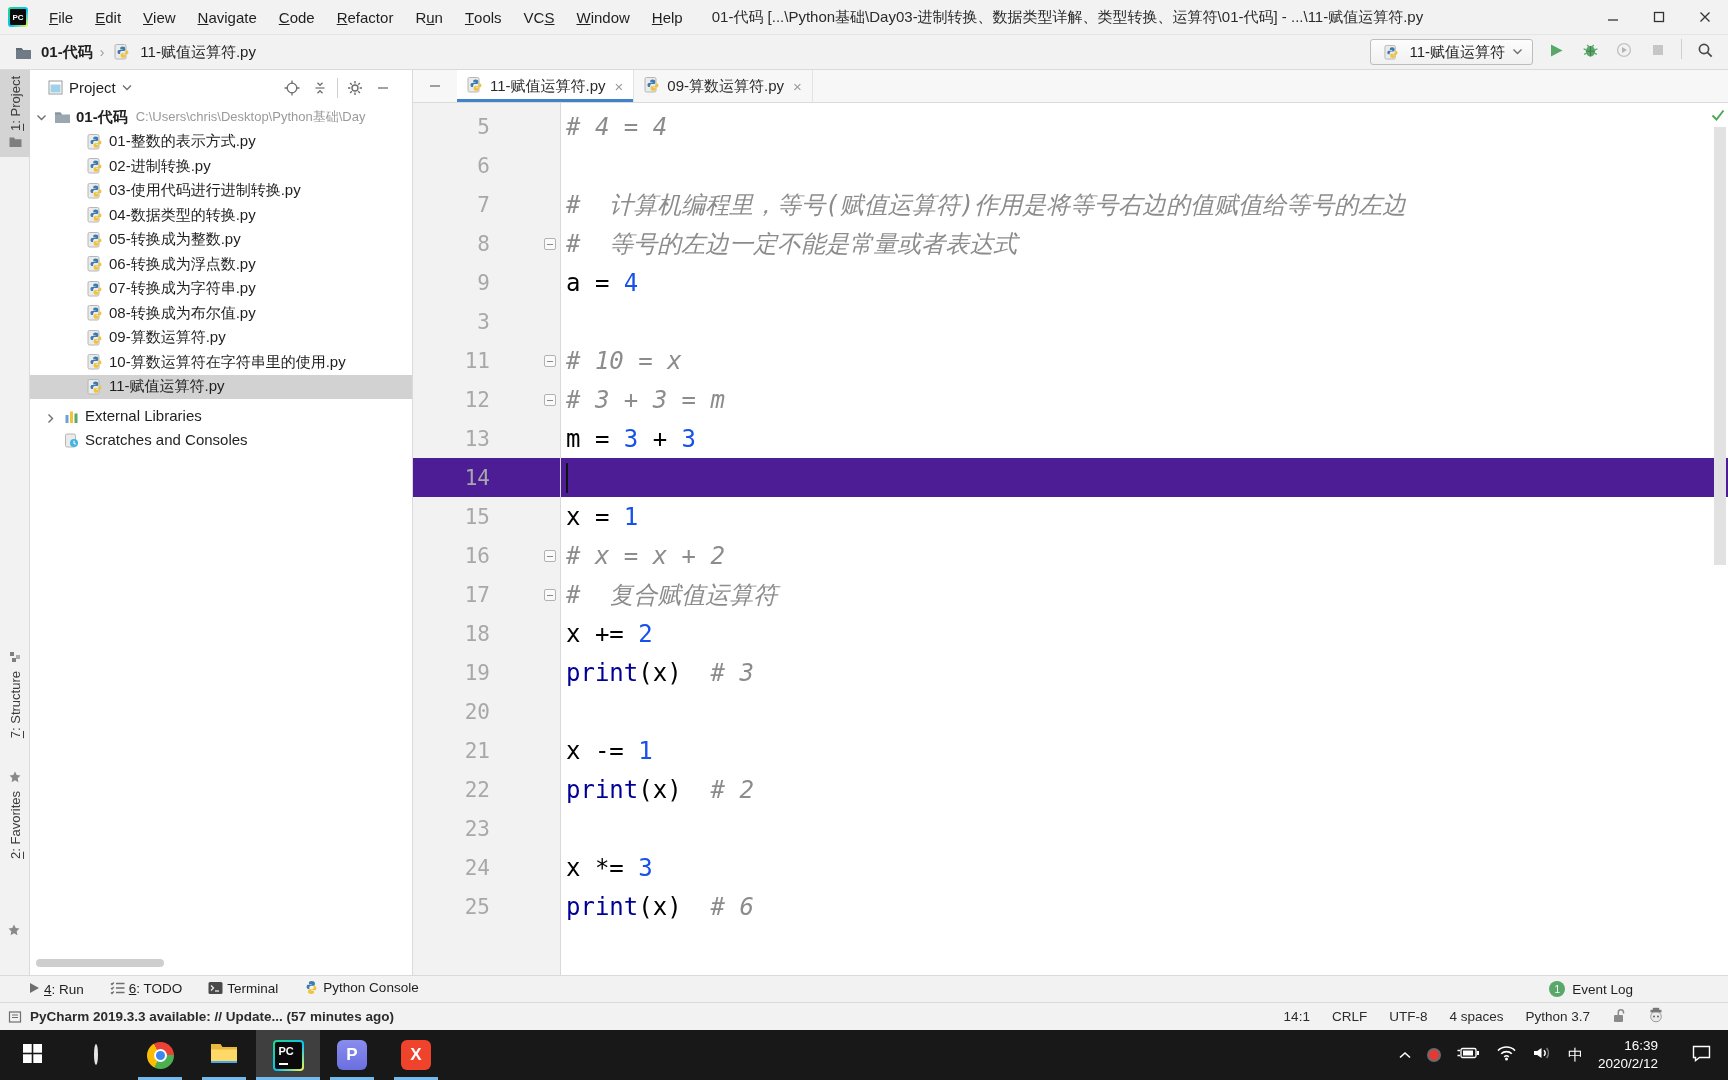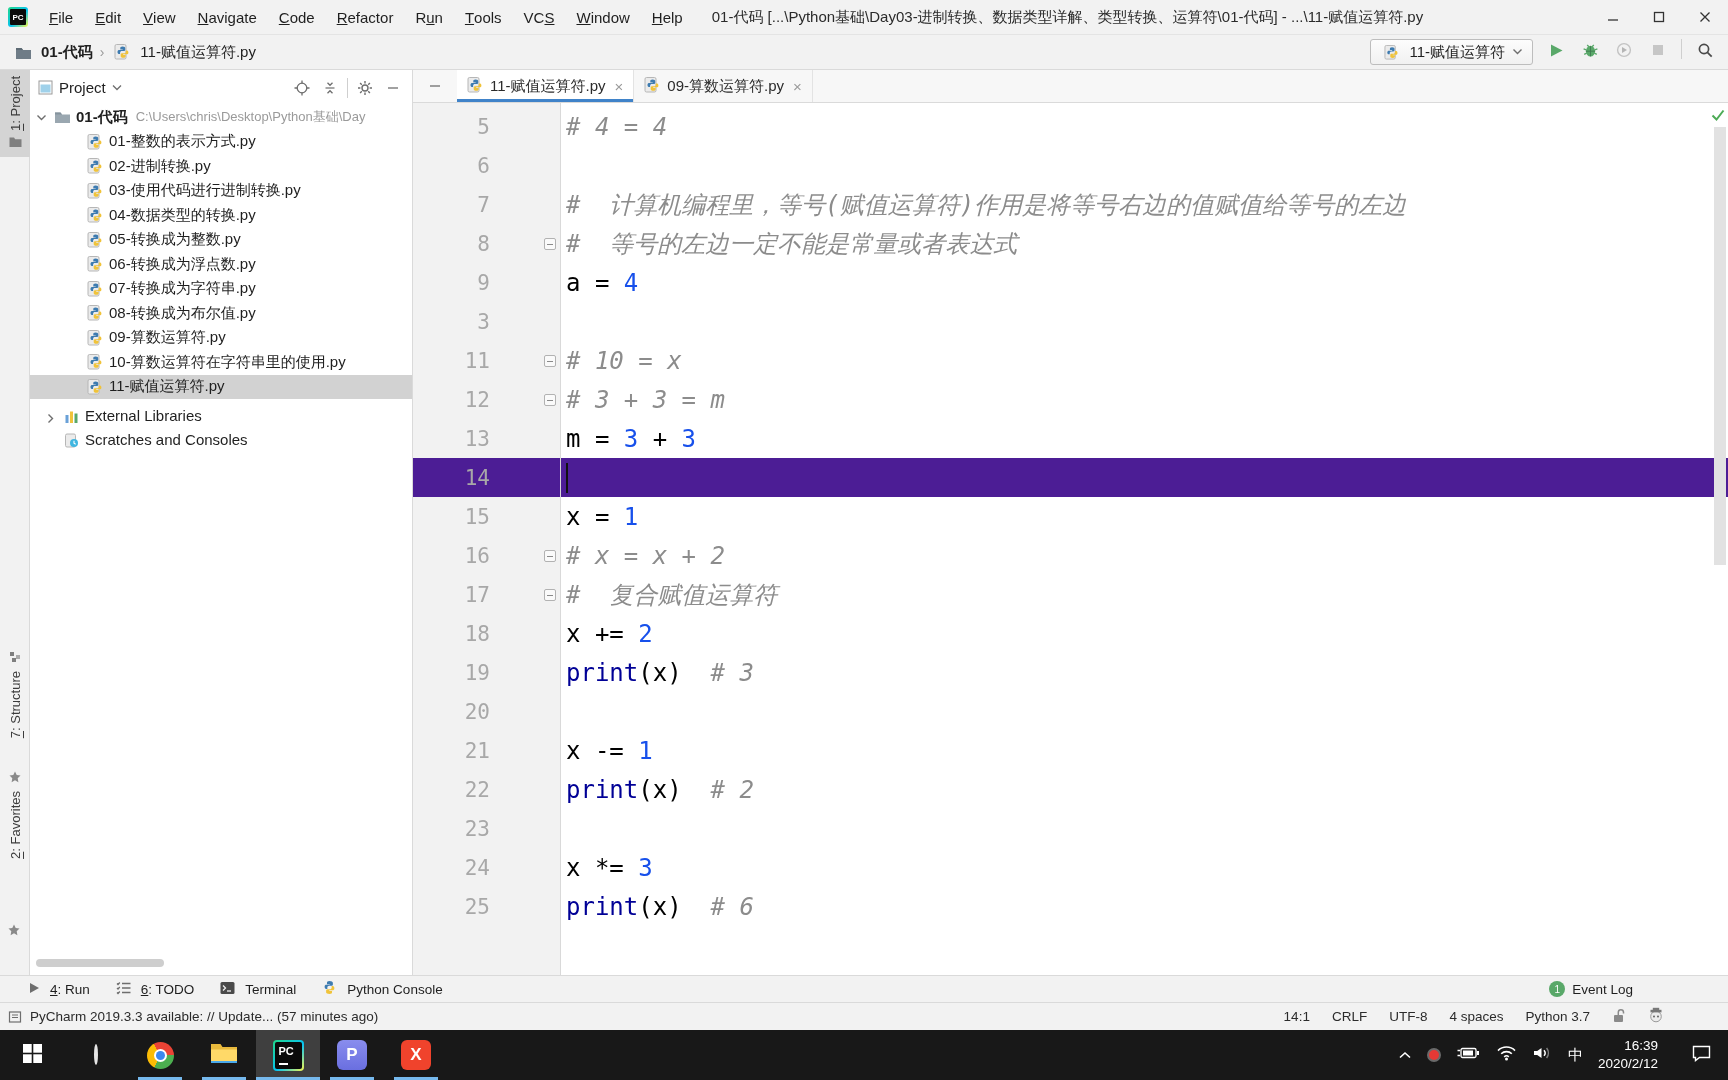--- a/index.html
+++ b/index.html
@@ -29,21 +29,21 @@
 
   
   .main { position:absolute; left:0; top:70px; width:1728px; height:905px; display:flex; }
 
   .stripe { position:relative; width:30px; background:#f2f2f2; border-right:1px solid #dadada; flex-shrink:0; }
   .stripe-item { position:absolute; left:0; width:30px; display:flex; flex-direction:column; align-items:center; gap:5px; padding:6px 0; color:#3c3c3c; font-size:13px; }
   .stripe-item.active { background:#d4d4d4; }
   .vtext { writing-mode:vertical-rl; transform:rotate(180deg); white-space:nowrap; }
 
   .project { position:relative; width:383px; background:#fff; border-right:1px solid #dadada; flex-shrink:0; overflow:hidden; }
-  .phead { height:35px; display:flex; align-items:center; padding:0 8px; gap:6px; font-size:15px; color:#1f1f1f; }
+  .phead { height:35px; display:flex; align-items:center; padding:0 18px; gap:6px; font-size:15px; color:#1f1f1f; }
   .phead .spacer { flex:1; }
   .tree { font-size:15px; color:#1f1f1f; }
   .trow { height:24.5px; display:flex; align-items:center; white-space:nowrap; overflow:hidden; }
   .trow.sel { background:#d2d2d2; }
   .trow .chev { width:22px; display:flex; justify-content:center; flex-shrink:0; }
   .trow .ticon { width:20px; display:flex; justify-content:center; flex-shrink:0; margin-right:4px; }
   .root-name { font-weight:bold; margin-right:8px; }
   .root-path { color:#9a9a9a; font-size:13px; }
   .file-row { padding-left:55px; }
   .spec-row { padding-left:9px;align-items:flex-end; }
@@ -71,27 +71,27 @@
   .tk-n { color:#1750eb; }
   .tk-b { color:#000096; }
   .tk-p { color:#000; }
   .caret { display:inline-block; width:2px; height:30px; background:#111; vertical-align:middle; }
   .vscroll { position:absolute; right:2px; top:24px; width:12px; height:438px; background:#e2e2e2; z-index:4; }
   .insp { position:absolute; right:3px; top:4px; z-index:5; }
 
   
   .bottombar { position:absolute; left:0; top:975px; width:1728px; height:27px; background:#f2f2f2; border-top:1px solid #dadada; display:flex; align-items:center; font-size:13.5px; color:#1f1f1f; }
   #bottom-items { display:flex; align-items:center; gap:26px; margin-left:28px; }
-  .bitem { display:flex; align-items:center; gap:10px; }
+  .bitem { display:flex; align-items:flex-start; gap:4px; }
   .eventlog { margin-left:auto; margin-right:95px; display:flex; align-items:center; gap:7px; }
   .badge { width:16px; height:16px; border-radius:50%; background:#59a869; color:#fff; font-size:10px; display:flex; align-items:center; justify-content:center; }
 
   
   .statusbar { position:absolute; left:0; top:1002px; width:1728px; height:28px; background:#f2f2f2; border-top:1px solid #dadada; display:flex; align-items:center; font-size:13.5px; color:#2b2b2b; }
-  .sb-left { display:flex; align-items:center; gap:8px; margin-left:8px; }
+  .sb-left { display:flex; align-items:center; gap:8px; margin-left:8px;font-weight:bold; }
   .sb-right { margin-left:auto; display:flex; align-items:center; gap:22px; margin-right:64px; }
 
   
   .taskbar { position:absolute; left:0; top:1030px; width:1728px; height:50px; background:#181818; display:flex; align-items:stretch; }
   .tcell { position:relative; width:64px; display:flex; align-items:center; justify-content:center; }
   .tcell.active-app { background:#3f3f3f; }
   .runbar { position:absolute; bottom:0; left:10px; right:10px; height:3px; background:#76b9ed; }
   .tcell.active-app .runbar { left:0; right:0; }
   .chrome-o { width:27px; height:27px; border-radius:50%; background:conic-gradient(from -30deg,#ea4335 0 33%,#4caf50 33% 66%,#fbbc05 66% 100%); display:flex; align-items:center; justify-content:center; }
   .chrome-m { width:13px; height:13px; border-radius:50%; background:#fff; display:flex; align-items:center; justify-content:center; }

